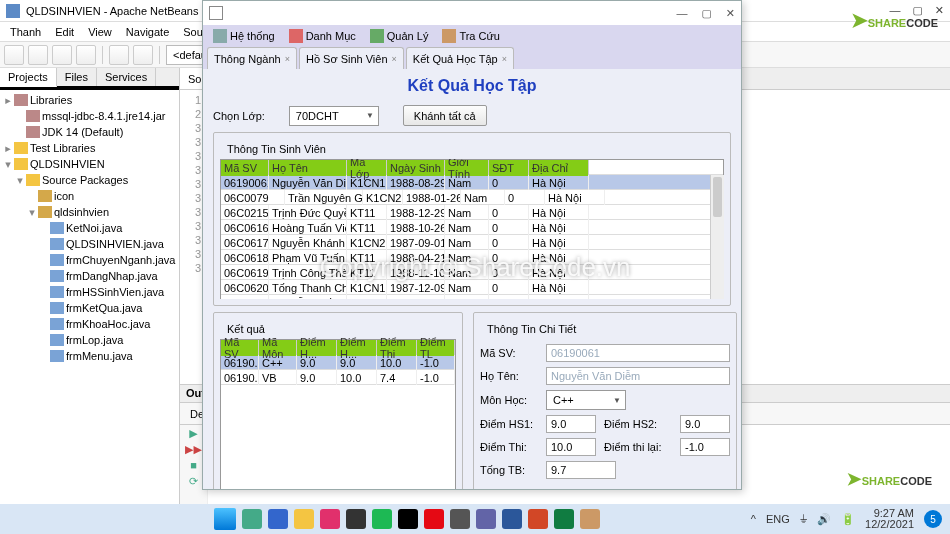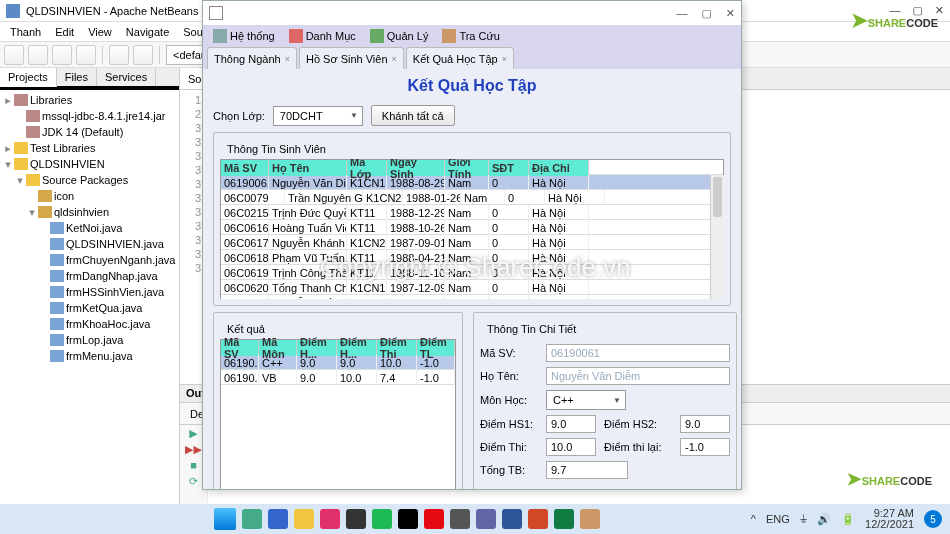--- a/index.html
+++ b/index.html
@@ -58,31 +58,31 @@
 .child-title .sq{width:14px;height:14px;border:1px solid #888;margin-right:6px}
 .child-title .wb{margin-left:auto;display:flex;gap:14px;color:#555;font-size:13px}
 .child-menu{height:22px;background:#d9d7ef;display:flex;align-items:center;padding:0 4px;gap:2px}
 .cm-item{display:flex;align-items:center;gap:3px;padding:2px 6px;font-size:11px}
 .cm-item .ci{width:14px;height:14px}
 .child-tabs{height:22px;display:flex;background:#d9d7ef;padding-left:4px;gap:0}
 .ctab{background:#eceef7;border:1px solid #bbb;border-bottom:none;padding:3px 6px;font-size:10px;display:flex;align-items:center;gap:4px;margin-right:2px;border-radius:3px 3px 0 0}
 .ctab .x{color:#888;font-size:9px}
 .child-body{flex:1;background:#eceef7;padding:6px 10px;overflow:hidden;display:flex;flex-direction:column;gap:6px}
 .hdr{text-align:center;font-size:16px;font-weight:bold;color:#2040c0;margin:2px 0 4px}
-.row{display:flex;align-items:center;gap:8px}
+.row{display:flex;align-items:center;gap:24px}
 .lbl{font-size:11px}
 .combo{height:20px;border:1px solid #999;background:#fff;padding:0 20px 0 6px;position:relative;display:flex;align-items:center;font-size:11px;min-width:90px}
 .combo::after{content:"▼";position:absolute;right:4px;font-size:8px;color:#555}
 .btn{height:21px;padding:0 10px;border:1px solid #999;background:linear-gradient(#fdfdfd,#e7e7e7);font-size:11px;border-radius:2px;display:inline-flex;align-items:center}
 .panel{border:1px solid #bbb;border-radius:2px;padding:6px;background:#eceef7}
 .panel-title{font-size:11px;margin:-12px 0 4px 4px;background:#eceef7;display:inline-block;padding:0 3px}
 
 .tbl{border:1px solid #999;background:#fff;font-size:10px;width:100%}
 .tbl .tr{display:flex;height:15px;border-bottom:1px solid #ddd}
-.tbl .th{background:#5eead4;border-right:1px solid #ccc;padding:1px 3px;font-weight:bold;color:#333;height:16px;display:flex;align-items:center}
+.tbl .th{background:#84cc16;border-right:1px solid #ccc;padding:1px 3px;font-weight:normal;color:#333;height:16px;display:flex;align-items:center}
 .tbl .td{border-right:1px solid #eee;padding:1px 3px;overflow:hidden;white-space:nowrap;height:15px;display:flex;align-items:center}
 .tbl .tr.sel{background:#b8c8e8}
 .svwrap{height:140px;overflow:hidden;position:relative}
 .svwrap .sb{position:absolute;right:0;top:16px;bottom:0;width:14px;background:#eee;border-left:1px solid #ccc}
 .svwrap .sb::before{content:"";position:absolute;left:2px;right:2px;top:2px;height:40px;background:#ccc;border-radius:2px}
 .lower{display:flex;gap:10px;flex:1;min-height:0}
 .kq{flex:0 0 240px;display:flex;flex-direction:column}
 .kq .tbl{height:160px}
 .detail{flex:1}
 .drow{display:flex;align-items:center;gap:8px;margin:5px 0}
@@ -485,21 +485,21 @@
               <input class="inp sm" value="9.0" style="">
           </div>
           <div class="drow">
             <span class="dl">Điểm Thi:</span>
               <input class="inp sm" value="10.0" style="">
             <span class="dl" style="width:68px">Điểm thi lại:</span>
               <input class="inp sm" value="-1.0" style="">
           </div>
           <div class="drow">
               <span class="dl">Tống TB:</span>
-              <input class="inp sm" style="width: 82px;" value="9.7">
+              <input class="inp sm" style="width: 70px;" value="9.7">
             </div>
         </div>
 
       </div>
     </div>
   </div>
 </div>
 
 <div class="taskbar">
   <div style="flex:0 0 200px"></div>

